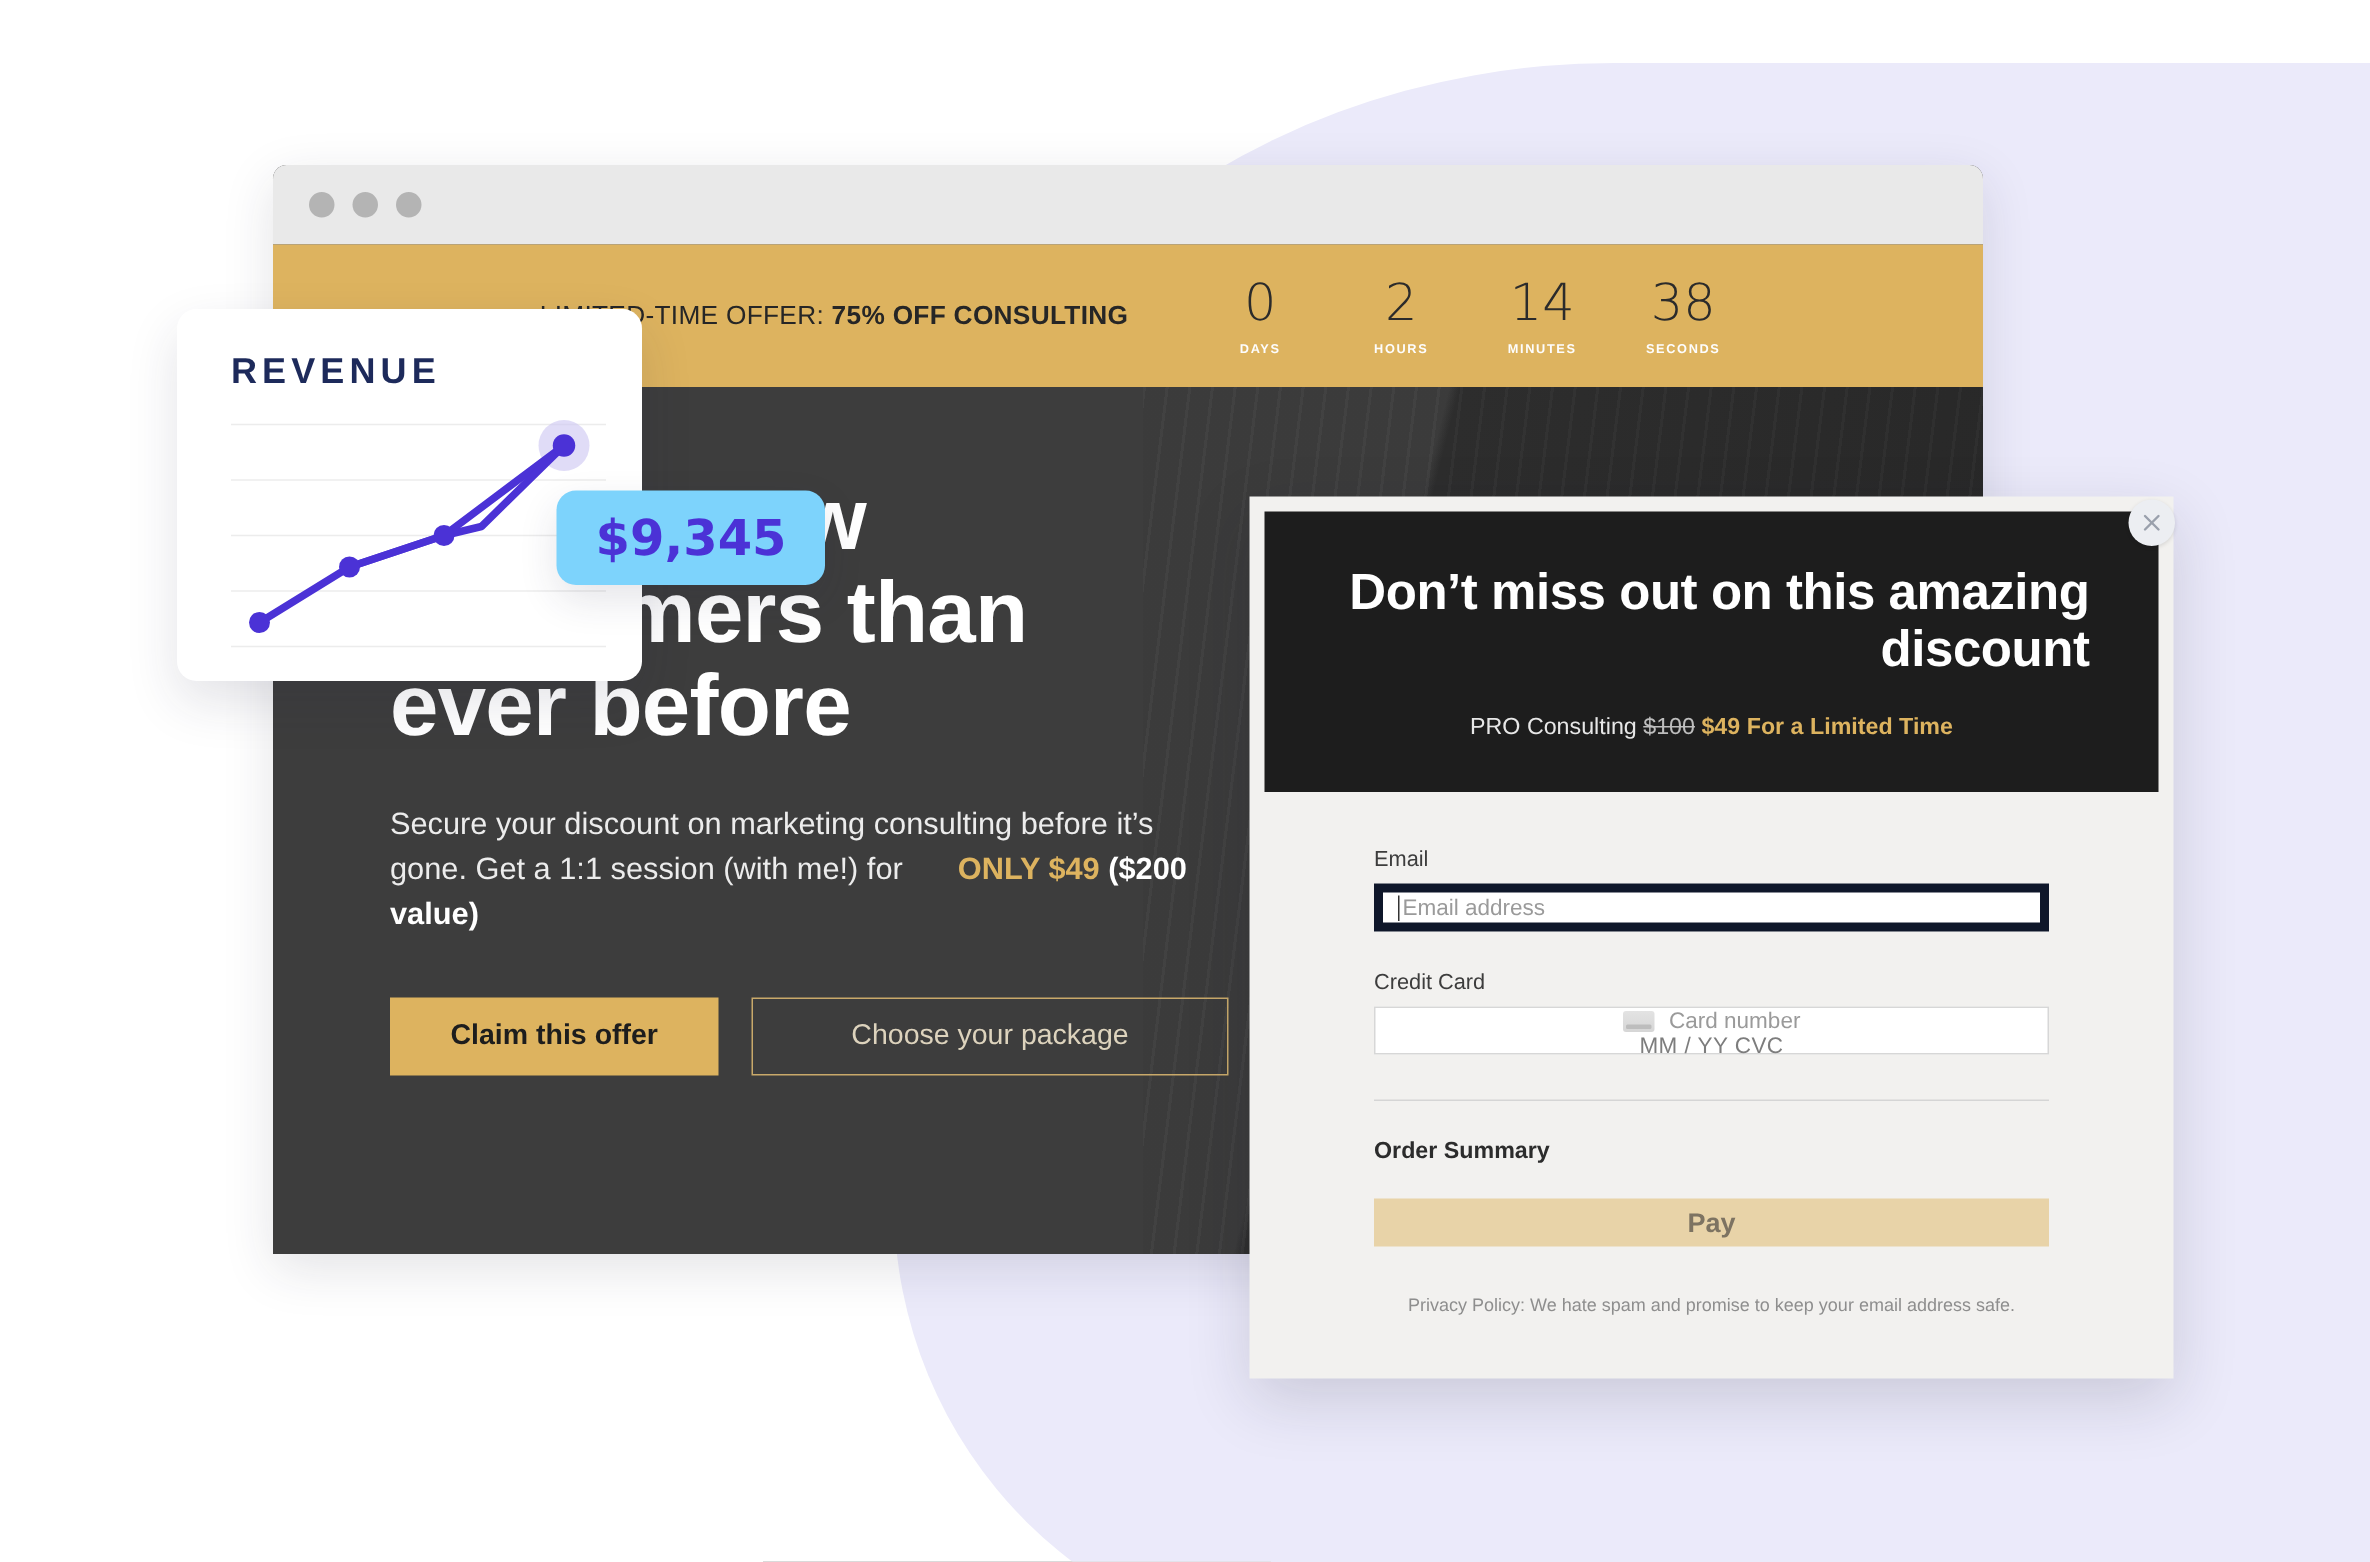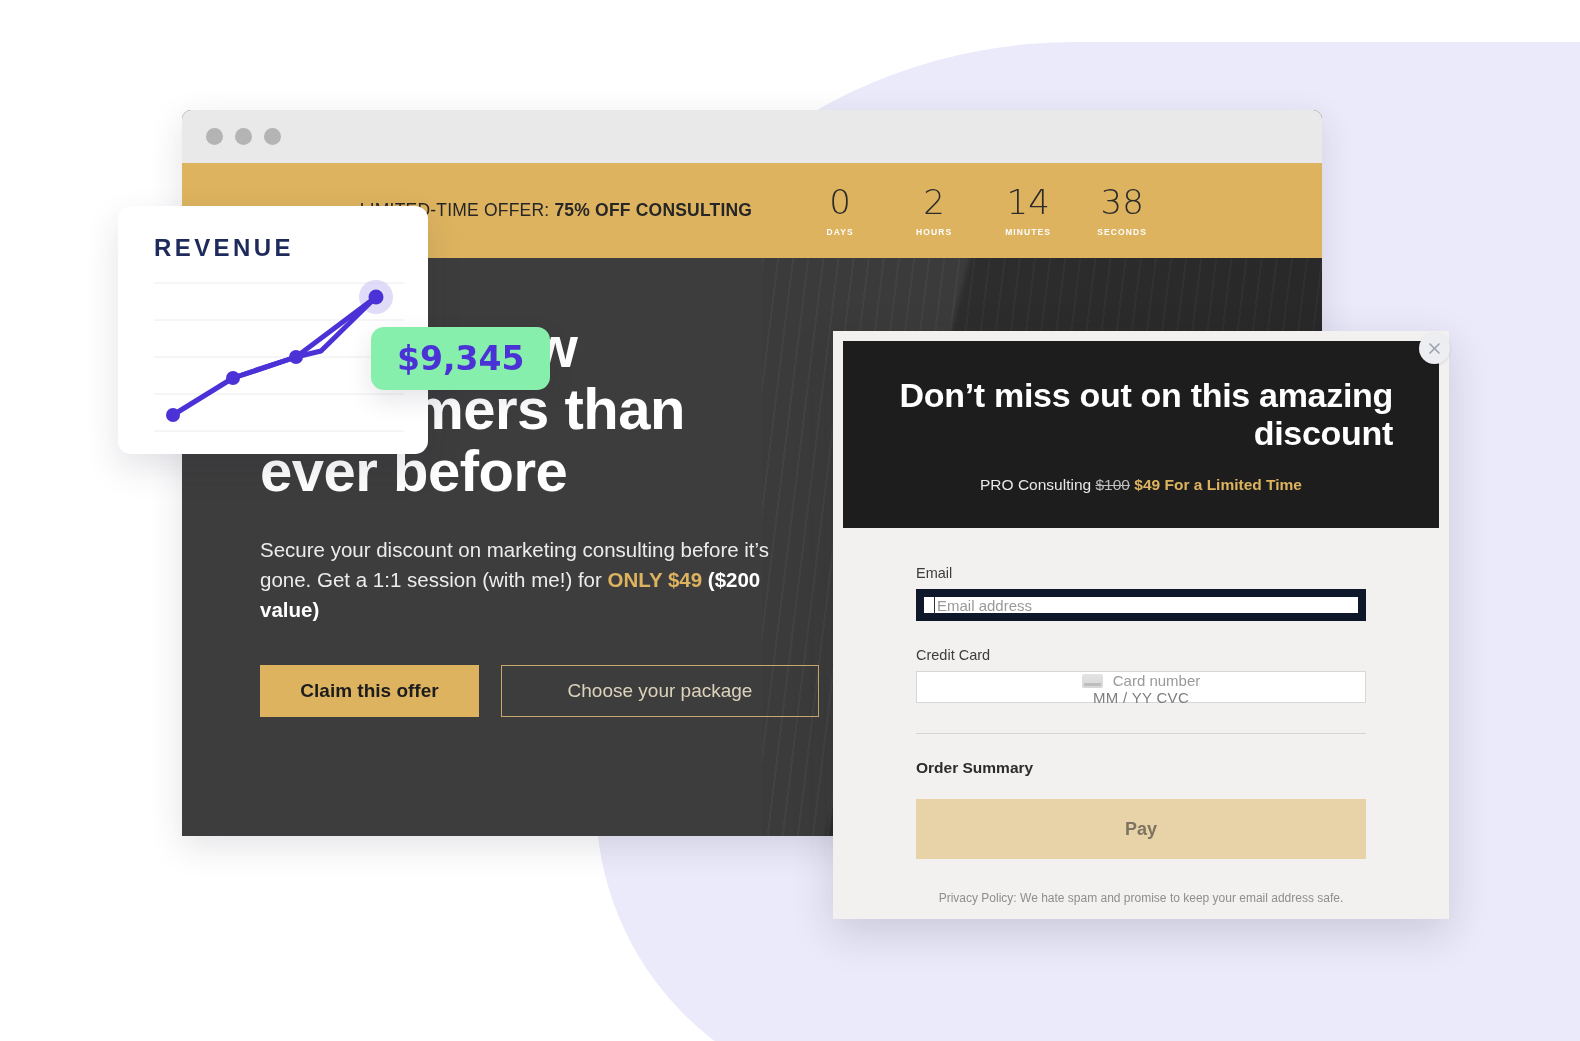--- a/index.html
+++ b/index.html
@@ -77,21 +77,21 @@
     background:repeating-linear-gradient(97deg, rgba(255,255,255,0.022) 0px, rgba(255,255,255,0.022) 2px, rgba(0,0,0,0.03) 2px, rgba(0,0,0,0.03) 15px);
   }
   .hero-inner { position:relative; padding:58px 0 0 78px; z-index:1; width:640px; }
   .hero-h1 {
     font-size:58px; line-height:62px; color:#ffffff;
     font-weight:700; letter-spacing:-0.5px;
   }
   .hero-sub {
     margin-top:33px; font-size:20.5px; line-height:30px; color:#ececec; width:545px;
   }
-  .hero-sub .gold { color:#ddb35f; font-weight:700; }
+  .hero-sub .gold { color:#ddb35f; font-weight:700;margin-left:31px; }
   .hero-sub .wht { color:#ffffff; font-weight:700; }
   .cta-row { margin-top:40px; display:flex; gap:22px; }
   .btn-primary {
     background:#ddb35f; color:#1d1d1d; font-weight:700; font-size:19px;
     width:219px; height:52px; display:flex; align-items:center; justify-content:center;
     border:none; cursor:pointer;
   }
   .btn-ghost {
     background:transparent; color:#ddd3bd; font-size:19px;
     width:318px; height:52px; display:flex; align-items:center; justify-content:center;
@@ -105,21 +105,21 @@
     border-radius:13px; box-shadow:0 14px 34px rgba(40,40,70,0.13);
     z-index:5; padding:28px 0 0 36px;
   }
   .rev-title {
     font-size:24px; font-weight:700; color:#1d2a5b;
     letter-spacing:3.4px;
   }
   .rev-chart { position:absolute; left:36px; top:73px; width:250px; height:155px; }
   .rev-tooltip {
     position:absolute; left:371px; top:327px; z-index:6;
-    background:#86efac; border-radius:13px; padding:12px 26px;
+    background:#7dd3fc; border-radius:13px; padding:12px 26px;
     box-shadow:0 10px 26px rgba(40,40,70,0.12);
     font-size:33px; font-weight:700; color:#4b32d6;
     font-family:"DejaVu Sans", sans-serif;
   }
 
   
   .modal {
     position:absolute; left:833px; top:331px;
     width:616px; height:588px;
     background:#f2f1ef;
@@ -148,36 +148,36 @@
     background:#eceef2; display:flex; align-items:center; justify-content:center;
     cursor:pointer; box-shadow:0 1px 3px rgba(0,0,0,0.12);
   }
   .modal-body { padding:37px 73px 0 73px; }
   .field-label { font-size:14.5px; color:#3d3d3d; margin-bottom:8px; }
   .input-box {
     height:32px; background:#ffffff; border:1px solid #d7d7d7;
     display:flex; align-items:center; padding:0 10px;
     font-size:15px; color:#9a9a9a;
   }
-  .input-box.focused { border:8px solid #0f172a; }
+  .input-box.focused { border:6px solid #0f172a; }
   .caret { width:1px; height:17px; background:#333; margin-right:2px; }
   .card-row { justify-content:space-between;flex-direction:column; }
   .card-left { display:flex; align-items:center; gap:10px; }
   .card-icon {
     width:21px; height:14px; border-radius:2px;
     background:linear-gradient(#e3e3e3,#d6d6d6);
     display:flex; flex-direction:column; justify-content:flex-end; padding:2px;
   }
   .card-icon i { display:block; height:3px; background:#bdbdbd; border-radius:1px; }
   .card-right { font-size:15px; color:#7d7d7d; letter-spacing:.3px; }
   .spacer-24 { height:26px; }
   .divider { border-top:1px solid #d5d5d5; margin:30px 0 0 0; }
   .order-title { margin-top:25px; font-size:15.5px; font-weight:700; color:#2c2c2c; }
   .pay-btn {
-    margin-top:22px; height:60px; width:100%;
+    margin-top:22px; height:32px; width:100%;
     background:#e8d3a8; color:#7d7362; font-size:18px; font-weight:700;
     display:flex; align-items:center; justify-content:center;
     border:none; cursor:pointer;
   }
   .privacy {
     margin-top:32px; text-align:center; font-size:12px; color:#8e8e8e;
   }
 </style>
 </head>
 <body>

